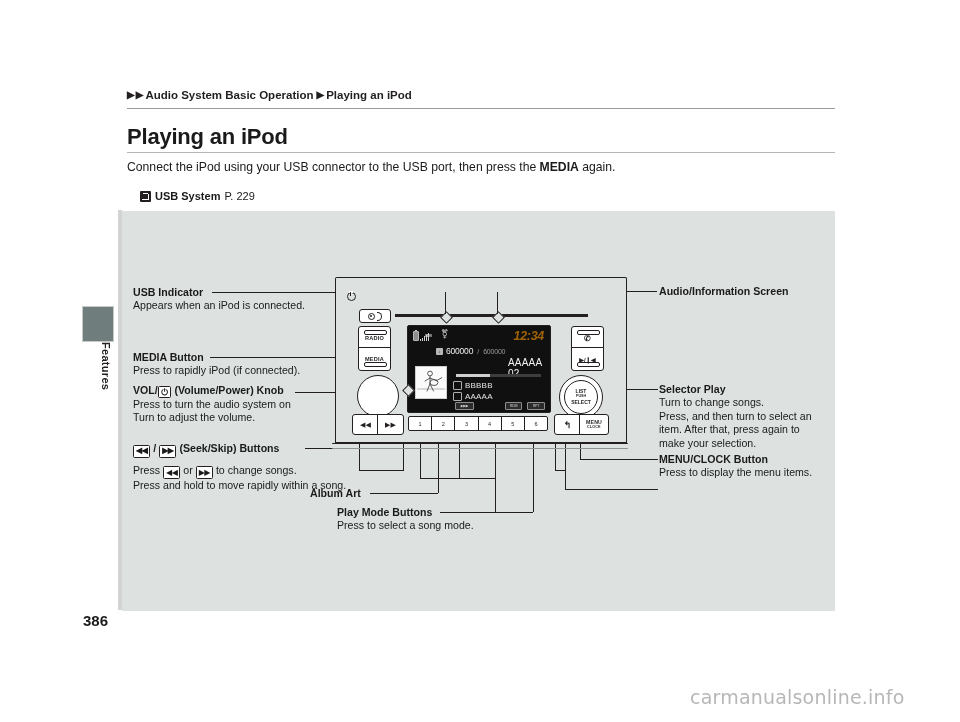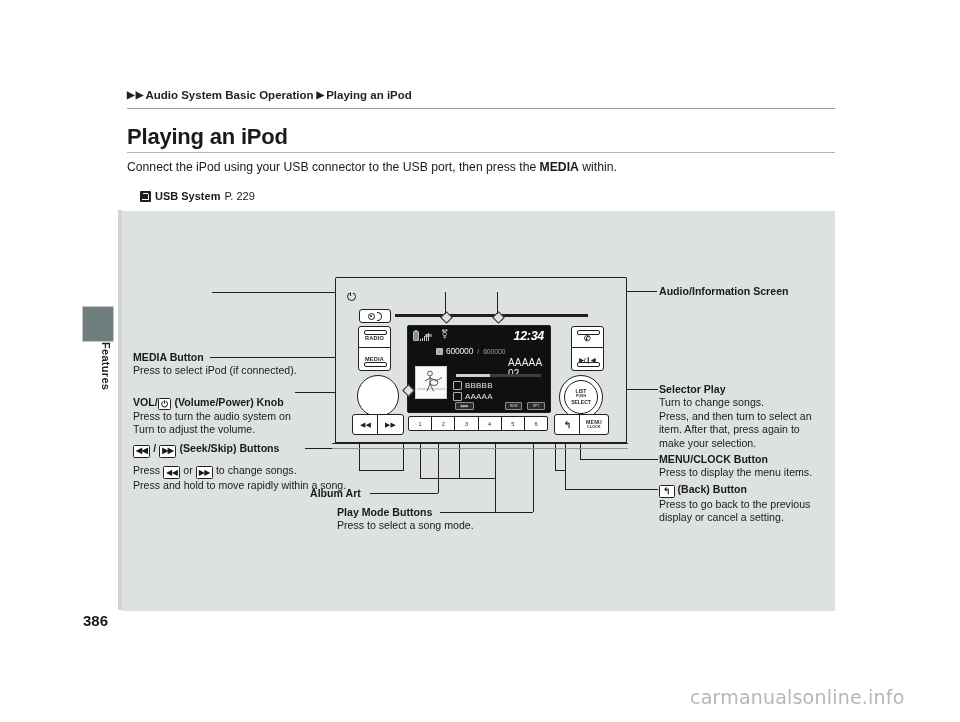--- a/index.html
+++ b/index.html
@@ -226,21 +226,21 @@
   .bat{width:4px;height:8px;border:0.8px solid #b9b9b9;border-radius:1px;background:#8d8d8d;position:relative;}
   .bat::after{content:"";position:absolute;left:1px;top:-2px;width:2px;height:1.4px;background:#b9b9b9;}
   .bars{display:flex;align-items:flex-end;gap:0.7px;height:8px;}
   .bars i{display:block;width:1.3px;background:#cfcfcf;}
   .rmtxt{font-size:4.2px;color:#d9d9d9;font-weight:700;line-height:4px;margin-bottom:3.5px;margin-left:-5px;}
   .bt-ico{
     position:absolute;left:33px;top:4px;font-size:9px;color:#c9c9c9;line-height:9px;
   }
   .clock{
     position:absolute;right:6px;top:3px;
-    font-size:12.5px;font-weight:700;font-style:italic;color:#ffffff;
+    font-size:12.5px;font-weight:700;font-style:italic;color:#a16207;
     letter-spacing:-0.3px;
   }
   .trk{
     position:absolute;left:28px;top:20px;display:flex;align-items:center;gap:3px;
   }
   .trk-ico{
     width:7px;height:7px;background:#b8b8b8;border-radius:1px;
     display:flex;align-items:center;justify-content:center;
     font-size:4px;color:#101010;font-weight:700;
   }
@@ -298,43 +298,47 @@
     <span class="bc-tri2">▶</span>
     <span>Audio System Basic Operation</span>
     <span class="bc-sep">▶</span>
     <span>Playing an iPod</span>
   </div>
   <div class="rule-top"></div>
 
   <div class="h1">Playing an iPod</div>
   <div class="rule-title"></div>
 
-  <div class="intro"><span>Connect the iPod using your USB connector to the USB port, then press the </span><b>MEDIA</b><span> within.</span></div>
+  <div class="intro"><span>Connect the iPod using your USB connector to the USB port, then press the </span><b>MEDIA</b><span> again.</span></div>
 
   <div class="xref">
     <span class="xref-ico"></span>
     <b>USB System</b>
     <span class="pg">P. 229</span>
   </div>
 
   <div class="sidetab"></div>
   <div class="sidetab-label">Features</div>
 
   <div class="pageno">386</div>
 
   <div class="gutter"></div>
   <div class="panel"></div>
 
+  <div class="anno" style="left:133px;top:286px;width:215px;">
+    <div class="hd">USB Indicator</div>
+    <div class="bd">Appears when an iPod is connected.</div>
+  </div>
 
   <div class="anno" style="left:133px;top:351px;width:215px;">
     <div class="hd">MEDIA Button</div>
-    <div class="bd">Press to select iPod (if connected).</div>
-  </div>
-
-  <div class="anno" style="left:133px;top:396px;width:215px;">
+    <div class="bd">Press to rapidly iPod (if connected).</div>
+  </div>
+
+  <div class="anno" style="left:133px;top:384px;width:215px;">
     <div class="hd"><span>VOL/</span><span class="gbox pw">⏻</span><span> (Volume/Power) Knob</span></div>
     <div class="bd">Press to turn the audio system on</div>
     <div class="bd">Turn to adjust the volume.</div>
   </div>
 
   <div class="anno" style="left:133px;top:442px;width:215px;">
     <div class="hd" style="margin-bottom:3px;"><span class="gbox seek">◀◀</span><span> / </span><span class="gbox seek">▶▶</span><span> (Seek/Skip) Buttons</span></div>
     <div class="bd" style="margin-top:6px;"><span>Press </span><span class="gbox seek">◀◀</span><span> or </span><span class="gbox seek">▶▶</span><span> to change songs.</span></div>
     <div class="bd">Press and hold to move rapidly within a song.</div>
   </div>
@@ -358,25 +362,20 @@
     <div class="bd">Press, and then turn to select an</div>
     <div class="bd">item. After that, press again to</div>
     <div class="bd">make your selection.</div>
   </div>
 
   <div class="anno" style="left:659px;top:453px;width:180px;">
     <div class="hd">MENU/CLOCK Button</div>
     <div class="bd">Press to display the menu items.</div>
   </div>
 
-  <div class="anno" style="left:659px;top:483px;width:180px;">
-    <div class="hd"><span class="gbox back">↰</span><span> (Back) Button</span></div>
-    <div class="bd">Press to go back to the previous</div>
-    <div class="bd">display or cancel a setting.</div>
-  </div>
 
   <div class="ln lnh" style="left:212px;top:292px;width:133px;"></div>
   <div class="ln lnv" style="left:345px;top:292px;height:-0px;"></div>
 
   <div class="ln lnh" style="left:210px;top:357px;width:155px;"></div>
   <div style="position:absolute;left:362px;top:354.5px;width:4px;height:4px;border-radius:50%;background:#231f20;"></div>
 
   <div class="ln lnh" style="left:133px;top:399px;width:0px;"></div>
   <div class="ln lnh" style="left:295px;top:392px;width:64px;"></div>
   <div class="ln lnv" style="left:359px;top:392px;height:10px;"></div>

